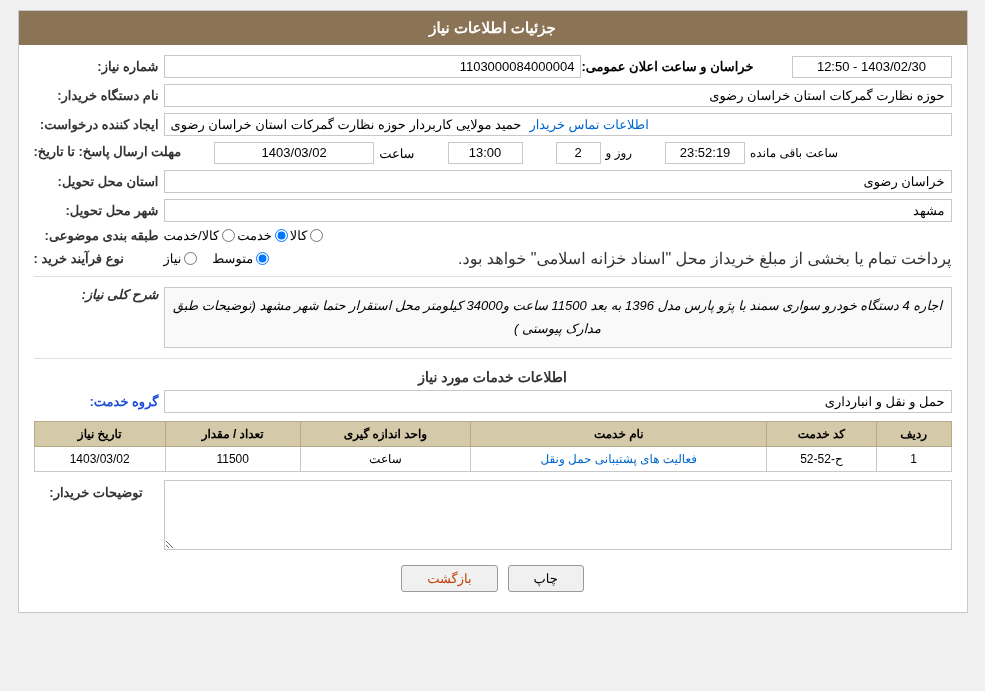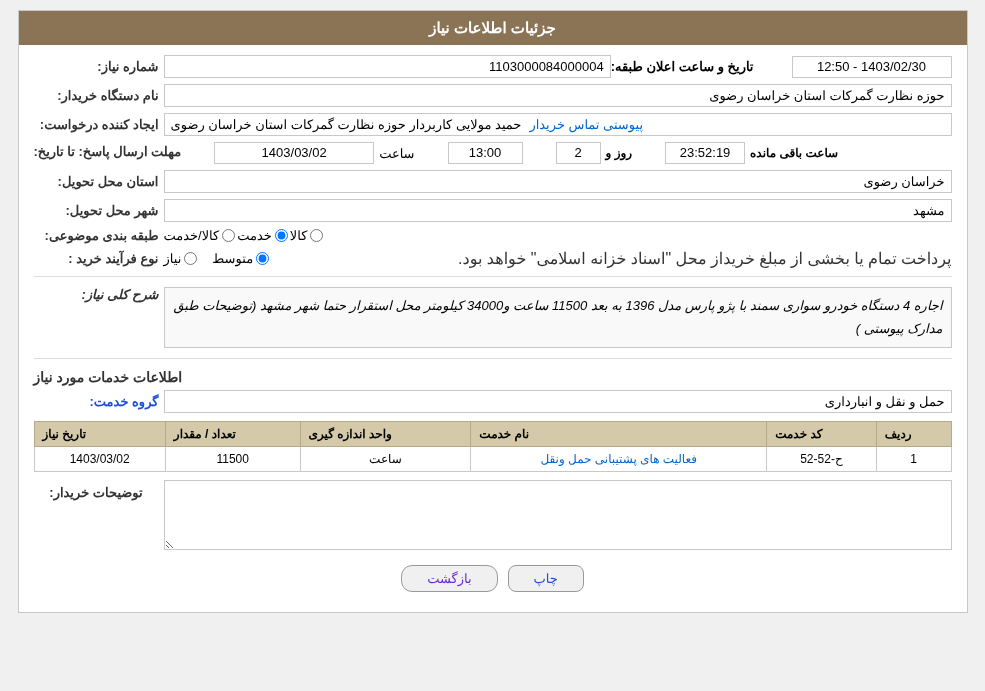--- a/index.html
+++ b/index.html
@@ -91,21 +91,20 @@
       display: flex;
       align-items: center;
       flex-direction: row-reverse;
       flex: 1;
       gap: 5px;
       flex-wrap: wrap;
     }
     .remaining-label {
       white-space: nowrap;
       font-size: 12px;
-      font-weight: bold;
     }
     .section-divider {
       border: none;
       border-top: 1px solid #ddd;
       margin: 8px 0;
     }
     .category-row {
       display: flex;
       align-items: center;
       flex-direction: row-reverse;
@@ -133,42 +132,42 @@
     .purchase-row {
       display: flex;
       align-items: center;
       flex-direction: row-reverse;
       margin-bottom: 6px;
     }
     .purchase-label {
       color: #333;
       font-weight: bold;
       min-width: 130px;
-      text-align: right;
+      text-align: left;
       padding-right: 5px;
     }
     .purchase-options {
       display: flex;
       flex-direction: row-reverse;
       gap: 15px;
       align-items: center;
       flex: 1;
     }
     .purchase-note {
       color: #333;
       font-size: 16px;
       flex: 1;
       text-align: right;
     }
 
     .section-title {
       font-weight: bold;
       color: #333;
       font-size: 14px;
-      text-align: left;
+      text-align: center;
       margin: 10px 0 5px 0;
     }
     .service-row {
       display: flex;
       align-items: center;
       flex-direction: row-reverse;
       margin-bottom: 6px;
     }
     .service-label {
       color: #1d4ed8;
@@ -180,21 +179,21 @@
     table.data-table {
       width: 100%;
       border-collapse: collapse;
       margin: 8px 0;
       font-size: 12px;
     }
     table.data-table th {
       background: #d4c9a8;
       border: 1px solid #b8aa88;
       padding: 5px 8px;
-      text-align: left;
+      text-align: center;
       font-weight: bold;
     }
     table.data-table td {
       border: 1px solid #c8c8c8;
       padding: 5px 8px;
       text-align: center;
     }
     table.data-table td.link-cell {
       color: #0066cc;
       cursor: pointer;
@@ -232,56 +231,54 @@
     .btn {
       padding: 5px 25px;
       font-size: 13px;
       font-family: Tahoma, Arial, sans-serif;
       cursor: pointer;
       border: 1px solid #999;
       border-radius: 3px;
     }
     .btn-print {
       background: #f0f0f0;
-      color: #1d4ed8;
-      border-radius: 8px;
+      color: #000000;
     }
     .btn-back {
       background: #f0f0f0;
-      color: #6d28d9;
-      border-radius: 11px;
+      color: #c2410c;
     }
   </style>
 </head>
 <body>
 
 <div class="page-container">
   <div class="main-card">
     <div class="card-header">
       <span>جزئیات اطلاعات نیاز</span>
     </div>
     <div class="card-body">
 
       <div class="info-row">
         <span class="info-label">شماره نیاز:</span>
         <div class="info-value">1103000084000004</div>
-        <span style="min-width:80px; text-align:right; font-weight:bold; padding-right:10px;">تاریخ و ساعت اعلان طبقه:</span>
+        <span style="min-width:80px; text-align:right; font-weight:bold; padding-right:10px;">خراسان و ساعت اعلان عمومی:</span>
         <div class="input-box wide-input">1403/02/30 - 12:50</div>
       </div>
 
       <div class="info-row">
         <span class="info-label">نام دستگاه خریدار:</span>
         <div class="info-value">حوزه نظارت گمرکات استان خراسان رضوی</div>
       </div>
 
       <div class="info-row">
         <span class="info-label">ایجاد کننده درخواست:</span>
         <div class="info-value" style="display:flex; flex-direction:row-reverse; align-items:center; gap:8px;">
           <span>حمید مولایی کاربردار حوزه نظارت گمرکات استان خراسان رضوی</span>
-          <a class="info-value-link">پیوستی تماس خریدار</a>
+          <a class="info-value-link">اطلاعات تماس خریدار</a>
         </div>
       </div>
 
       <div class="reply-row">
         <span class="reply-label">مهلت ارسال پاسخ: تا تاریخ:</span>
         <div class="reply-fields">
           <div class="input-box wide-input">1403/03/02</div>
           <span>ساعت</span>
           <div class="input-box time-input">13:00</div>
           <div class="input-box xsmall-input">2</div>
@@ -331,21 +328,21 @@
             <input type="radio" name="purchase" checked="" style="">
           </div>
           <span class="purchase-note">پرداخت تمام یا بخشی از مبلغ خریداز محل "اسناد خزانه اسلامی" خواهد بود.</span>
         </div>
       </div>
 
       <hr class="section-divider">
 
       <div style="display:flex; flex-direction:row-reverse; margin: 10px 0; font-style: italic;">
         <span style="font-weight:bold; color:#333; min-width:130px; text-align:right; padding-right:5px;">شرح کلی نیاز:</span>
-        <div style="flex:1; border:1px solid #c8c8c8; background:#f9f9f9; padding: 6px 8px; text-align:right; line-height:1.8;">اجاره 4 دستگاه خودرو سواری سمند با پژو پارس مدل 1396 به بعد 11500 ساعت و34000 کیلومتر محل استقرار حتما شهر مشهد (توضیحات طبق مدارک پیوستی )</div>
+        <div style="flex:1; border:1px solid #c8c8c8; background:#f9f9f9; padding: 6px 8px; text-align:center; line-height:1.8;">اجاره 4 دستگاه خودرو سواری سمند با پژو پارس مدل 1396 به بعد 11500 ساعت و34000 کیلومتر محل استقرار حتما شهر مشهد (توضیحات طبق مدارک پیوستی )</div>
       </div>
 
       <hr class="section-divider">
 
       <div class="section-title">اطلاعات خدمات مورد نیاز</div>
 
       <div class="service-row">
         <span class="service-label">گروه خدمت:</span>
         <div class="info-value">حمل و نقل و انبارداری</div>
       </div>

